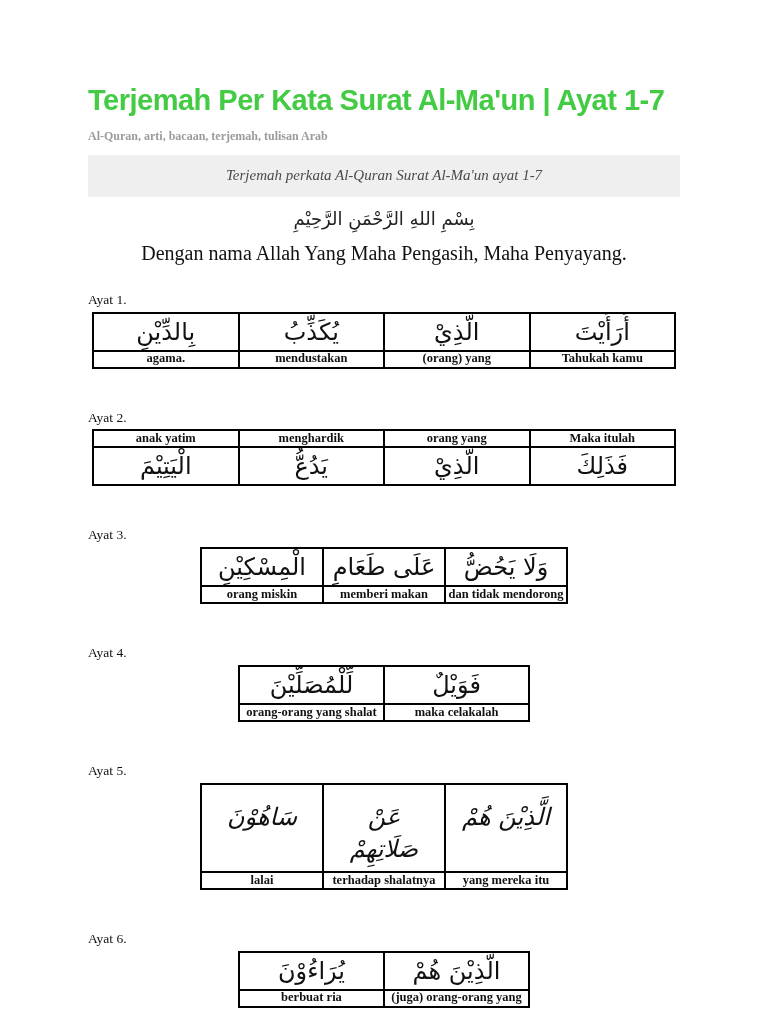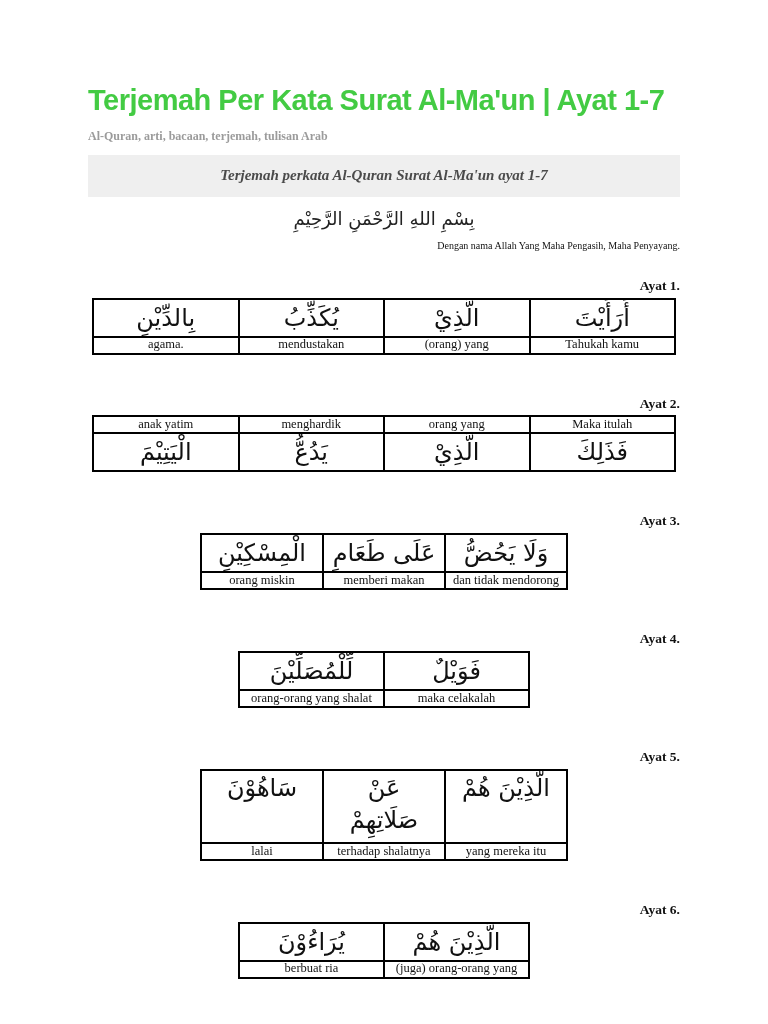--- a/index.html
+++ b/index.html
@@ -30,53 +30,52 @@
     font-family:Liberation Serif, serif;
     font-weight:bold;
     font-size:12px;
     line-height:1.15;
     color:#9b9b9b;
   }
   .banner {
     margin-top:11px;
     height:42px;
     background:#efefef;
-    display:flex; align-items:center; justify-content:center;font-weight:bold;
+    display:flex; align-items:center; justify-content:center;
   }
   .banner span {
     font-family:"Liberation Serif", serif;
     font-style:italic;
     font-size:15px;
     color:#4a4a4a;
   }
   .bismillah {
     margin-top:8px;
     text-align:center;
     direction:rtl;
     font-family:"DejaVu Sans", sans-serif;
     font-size:18px;
     line-height:1.5;
     color:#222222;
   }
   .bismillah-tr {
     margin-top:7px;
-    text-align:right;
-    font-size:10px;
+    text-align:center;
+    font-size:20px;
     line-height:1.4;
     color:#111111;
   }
   .ayat-block { margin-top:42px; }
   .ayat-block.first { margin-top:26px; }
   .caption {
-    text-align:right;
+    text-align:left;
     font-size:13.5px;
     line-height:1.1;
     margin-bottom:4px;
     color:#111111;
-    font-weight:bold;
   }
   table.wbw {
     border-collapse:collapse;
     table-layout:fixed;
     margin:0 auto;
   }
   table.w4 { width:584px; }
   table.w3 { width:368px; }
   table.w2 { width:292px; }
   td {
@@ -91,31 +90,33 @@
     font-size:24px;
     line-height:34px;
     vertical-align:middle;
     white-space:nowrap;
     direction:rtl;
     margin-left:20px;
   }
   table.tall td.ar {
     height:70px;
     vertical-align:top;
-    padding-top:1px;
+    padding-top:16px;
     line-height:32px;
+    font-style:italic;
   }
   table.tall td.ar.multi { white-space:pre-line; }
   td.tr {
     height:15px;
     font-family:"Liberation Serif", serif;
     font-size:12.5px;
     line-height:1.1;
     vertical-align:middle;
     white-space:nowrap;
+    font-weight:bold;
   }
 </style>
 </head>
 <body>
 
 <div class="page">
   <div class="content">
 
     <h1 class="title">Terjemah Per Kata Surat Al-Ma'un | Ayat 1-7</h1>
     <div class="subtitle">Al-Quran, arti, bacaan, terjemah, tulisan Arab</div>

